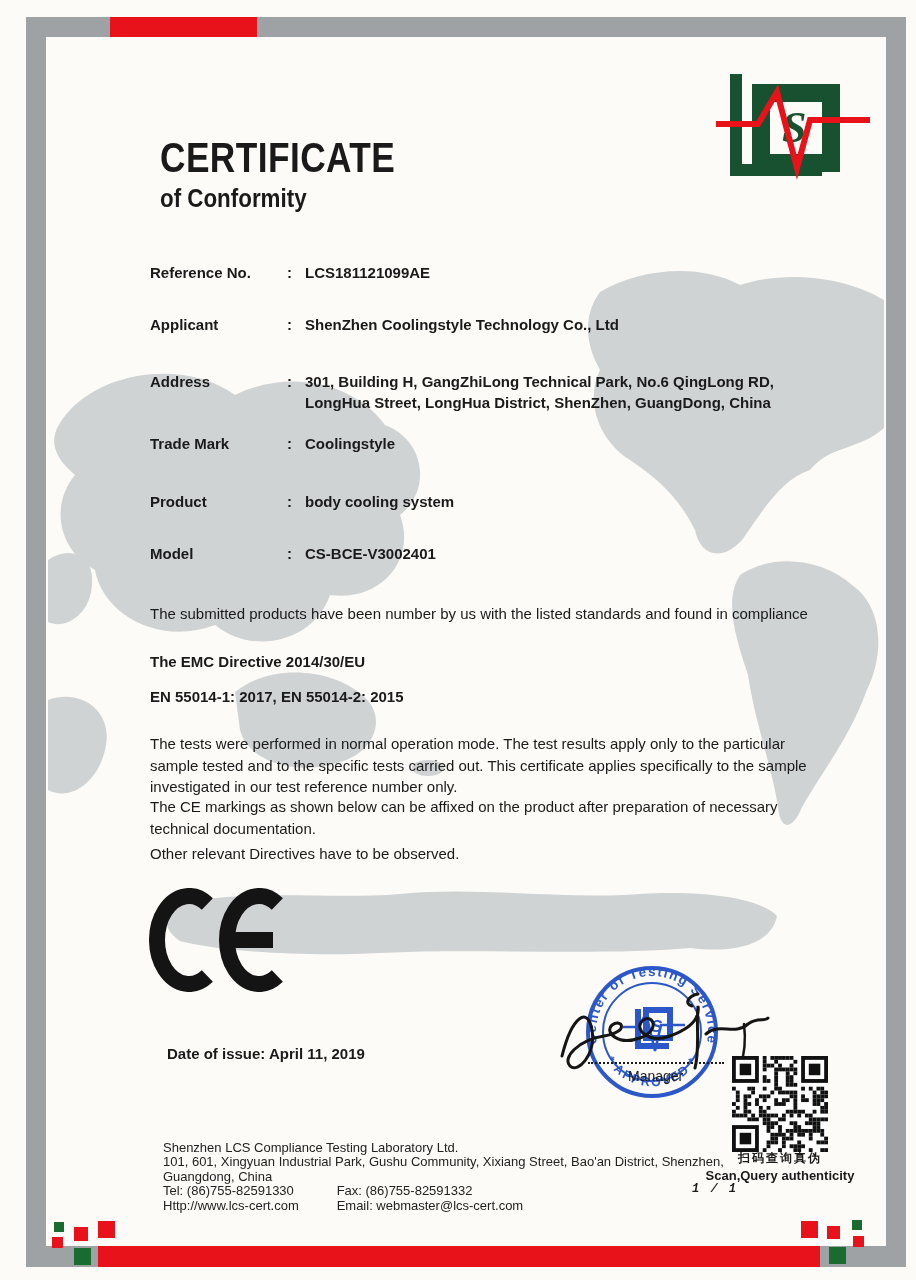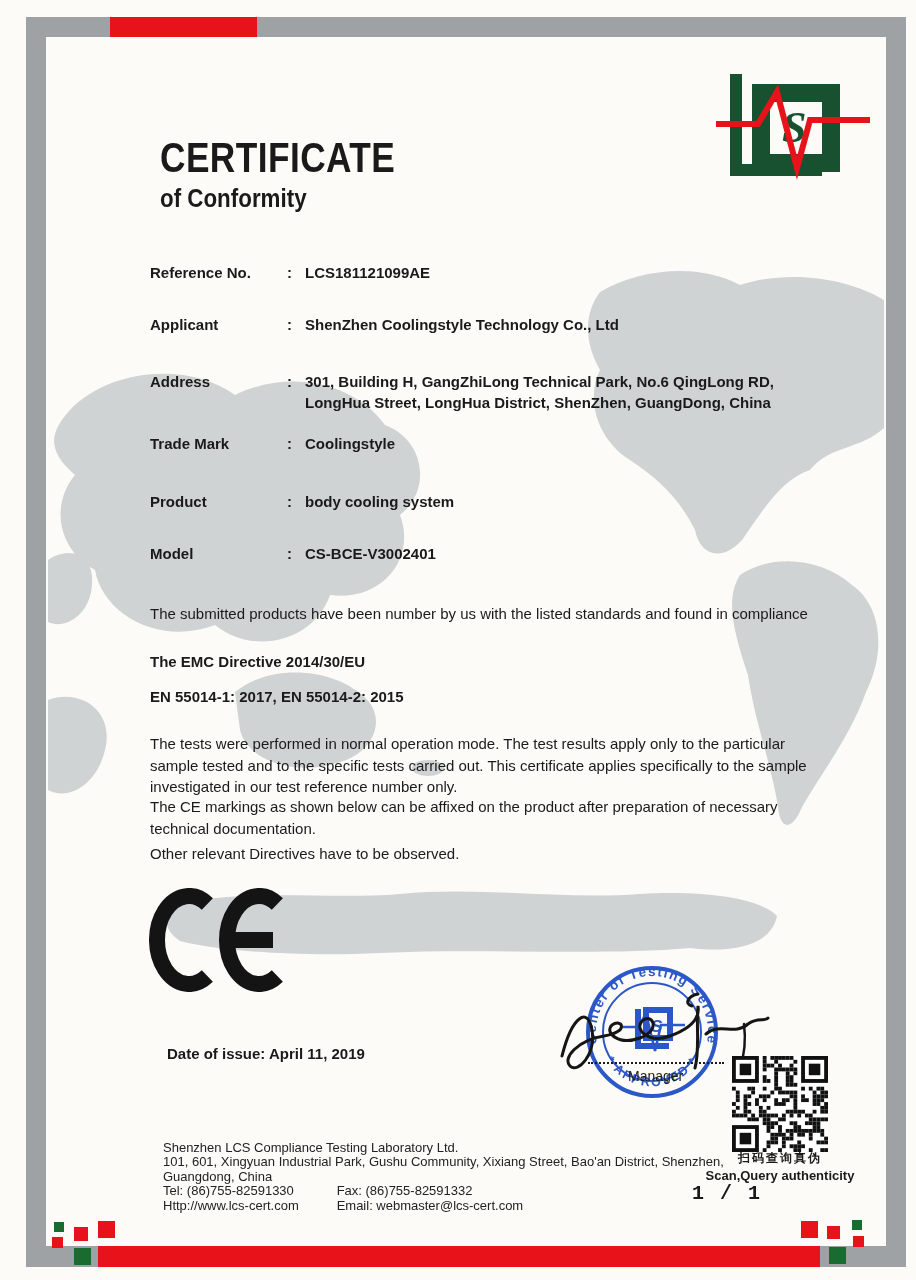--- a/index.html
+++ b/index.html
@@ -52,21 +52,21 @@
   .stamp{left:583px;top:963px;z-index:4;}
   .stamp text{fill:var(--stamp-blue,#2b57c8);font-family:"Liberation Sans",sans-serif;}
   .signature{left:548px;top:978px;z-index:5;}
   .dotline{left:588px;top:1062px;width:136px;height:0;border-bottom:2.5px dotted #1c1c1c;z-index:5;}
   .manager{left:628px;top:1068px;font-size:14px;color:#1c1c1c;z-index:5;}
   
   .qr-box{left:732px;top:1056px;width:96px;height:96px;background:#fff;z-index:5;}
   .qr-cap{left:684px;top:1150px;width:192px;text-align:center;z-index:5;}
   .qr-cap .cn{font-size:12px;font-weight:bold;letter-spacing:2px;}
   .qr-cap .en{font-size:13px;font-weight:bold;margin-top:1px;}
-  .pagenum{left:692px;top:1182px;font-size:20px;font-weight:bold;letter-spacing:2px;z-index:3;font-family:"Liberation Mono","DejaVu Sans Mono",monospace;}
+  .pagenum{left:692px;top:1182px;font-size:12px;font-weight:bold;letter-spacing:2px;z-index:3;font-family:"Liberation Mono","DejaVu Sans Mono",monospace;font-style:italic;}
   
   .footer{left:163px;top:1141px;font-size:13px;line-height:14.4px;z-index:3;color:#222;}
   .footer .col1{display:inline-block;width:170px;}
 </style>
 </head>
 <body>
 
 <div class="page">
 
   <svg class="abs map" width="916" height="1280" viewBox="0 0 916 1280">

